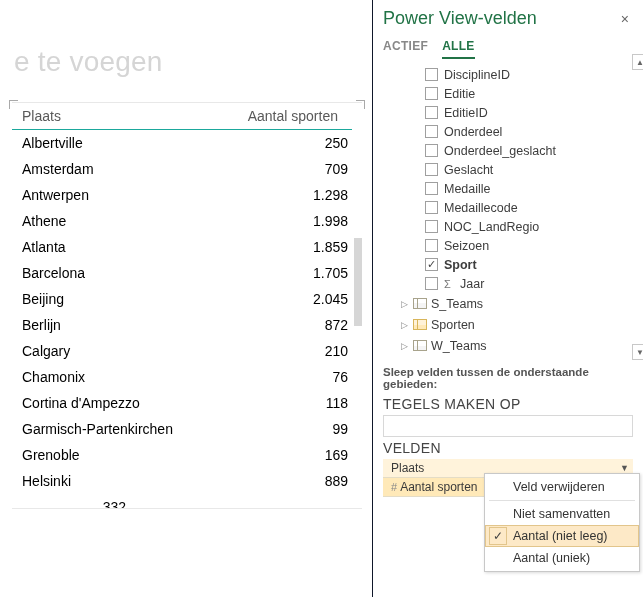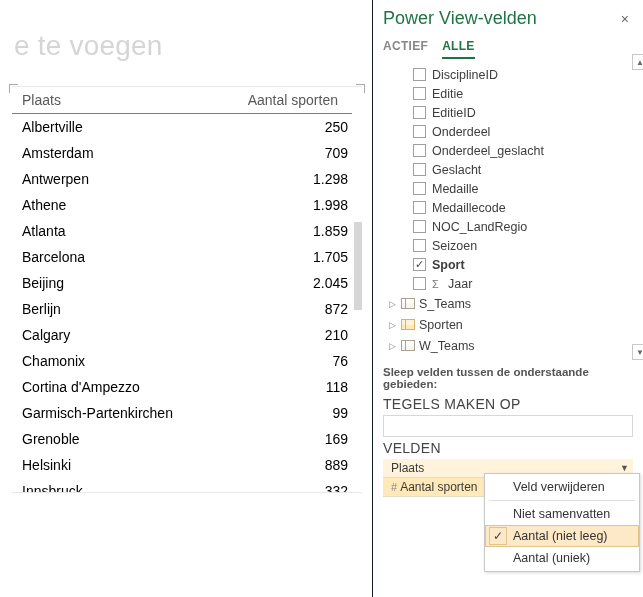--- a/index.html
+++ b/index.html
@@ -1,18 +1,18 @@
 <!DOCTYPE html>
 <html><head>
   <meta charset="utf-8">
   <style>
     * { margin: 0; padding: 0; box-sizing: border-box; font-family: "Segoe UI", Arial, sans-serif; }
     body { width: 643px; height: 597px; background: #fff; overflow: hidden; position: relative; }
 
-    .left-panel { position: absolute; left: 0; top: 0; width: 370px; height: 425px; padding: 8px; }
+    .left-panel { position: absolute; left: 0; top: 16px; width: 370px; height: 425px; padding: 8px; }
     .faded-title { font-size: 28px; font-weight: 300; color: #d5d5d5; padding: 22px 0 24px 6px; letter-spacing: 0.2px; }
     .table-wrap { position: relative; border-top: 1px solid #e8e8e8; border-bottom: 1px solid #e8e8e8; margin: 0 0 0 4px; }
     .corner-tl, .corner-tr, .corner-bl, .corner-br { position: absolute; width: 9px; height: 9px; border: 1px solid #a9a9a9; }
     .corner-tl { top: -3px; left: -3px; border-right: none; border-bottom: none; }
     .corner-tr { top: -3px; right: -3px; border-left: none; border-bottom: none; }
 
     .table-header, .table-row { display: flex; padding: 5px 8px 5px 10px; font-size: 14px; }
     .table-header { border-bottom: 1px solid #1ba89c; margin-right: 10px; color: #595959; font-weight: 400; }
     .col-place { flex: 1; text-align: left; }
     .col-count { width: 110px; text-align: right; padding-right: 6px; }
@@ -21,21 +21,21 @@
 
     .right-panel { position: absolute; left: 372px; top: 0; width: 271px; height: 597px; border-left: 1px solid #0f172a; background: #fff; padding: 8px 10px 0 10px; }
     .pane-header { display: flex; align-items: center; justify-content: space-between; }
     .pane-title { font-size: 18px; font-weight: 400; color: #217346; }
     .close-x { font-size: 14px; color: #666; cursor: pointer; padding: 2px 4px; }
 
     .tabs { display: flex; gap: 14px; margin: 10px 0 6px 0; font-size: 12px; font-weight: 600; letter-spacing: 0.3px; }
     .tab { color: #888; cursor: pointer; padding-bottom: 4px; }
     .tab.active { color: #217346; border-bottom: 2px solid #217346; }
 
-    .fields-list { position: relative; margin-left: 8px; }
+    .fields-list { position: relative; margin-left: 20px; }
     .field-row { display: flex; align-items: center; gap: 6px; font-size: 12.5px; color: #3d3d3d; height: 19px; cursor: pointer; }
     .field-row .cb { width: 13px; height: 13px; border: 1px solid #9f9f9f; background: #fff; display: flex; align-items: center; justify-content: center; flex-shrink: 0; }
     .field-row .cb.checked::after { content: "✓"; font-size: 11px; color: #444; line-height: 1; }
     .field-row .sigma { font-size: 11px; color: #777; width: 10px; flex-shrink: 0; }
     .field-row.bold .label { font-weight: 700; }
     .field-row .label { white-space: nowrap; }
     .indent { padding-left: 22px; }
 
     .tree-row { display: flex; align-items: center; gap: 4px; font-size: 12.5px; color: #3d3d3d; height: 21px; cursor: pointer; margin-left: -2px; }
     .tree-row .tri { font-size: 9px; color: #888; width: 8px; }
@@ -125,21 +125,20 @@
         </div>
       <div class="table-row">
           <div class="col-place">Grenoble</div>
           <div class="col-count">169</div>
         </div>
       <div class="table-row">
           <div class="col-place">Helsinki</div>
           <div class="col-count">889</div>
         </div>
       <div class="table-row">
-          <div class="col-place">Innsbruck</div>
           <div class="col-count">332</div>
         </div>
 
       <div class="scrollbar-stub"></div>
     </div>
   </div>
 </div>
 
 <div class="right-panel">
   <div class="pane-header">

